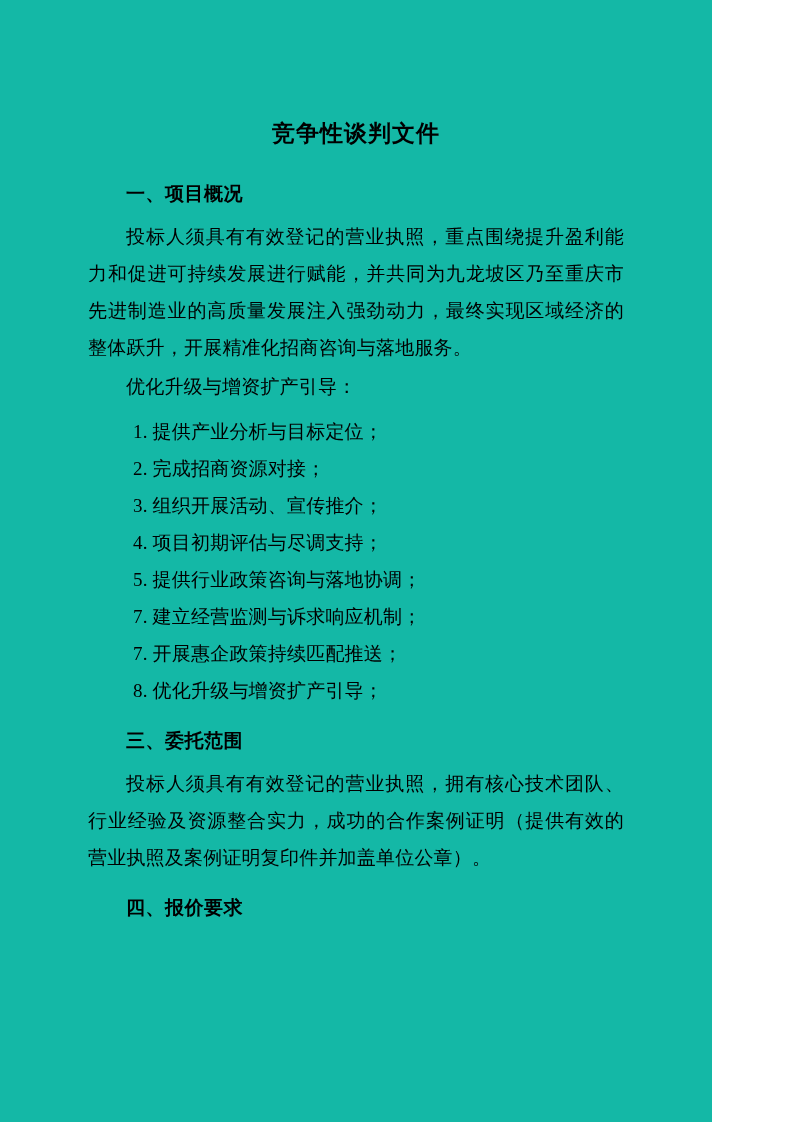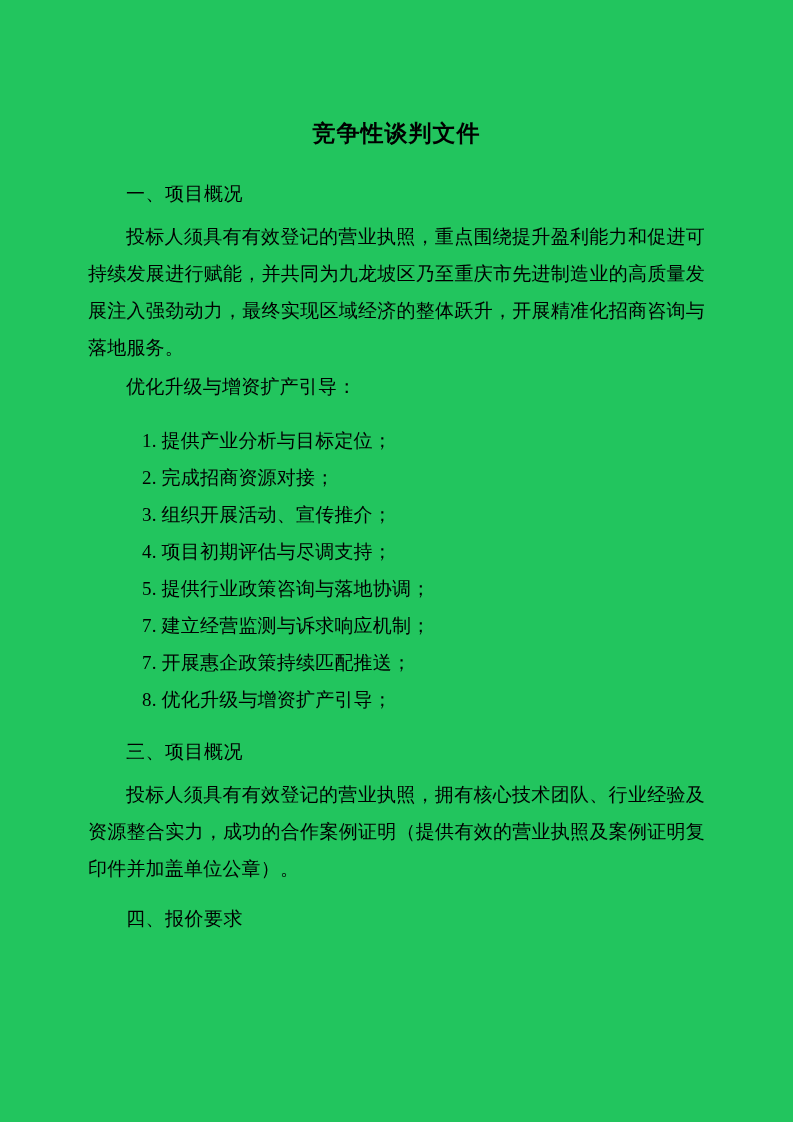--- a/index.html
+++ b/index.html
@@ -9,53 +9,53 @@
   }
   body {
     width: 793px;
     height: 1122px;
     font-family: "Liberation Serif", "DejaVu Serif", serif;
     color: #000000;
     -webkit-font-smoothing: antialiased;
   }
   .page {
     position: relative;
-    width: 793px;
+    width: 712px;
     height: 1122px;
     box-sizing: border-box;
     padding: 100px 88px 60px 88px;
-    background: #22c55e;
+    background: #14b8a6;
   }
   .doc-title {
     text-align: center;
     font-size: 23px;
     font-weight: bold;
     letter-spacing: 1px;
     margin: 18px 0 26px 0;
     line-height: 1.4;
   }
   .section-heading {
     font-size: 19px;
-    font-weight: normal;
+    font-weight: bold;
     line-height: 1.9;
     margin: 14px 0 6px 0;
     text-indent: 38px;
     letter-spacing: 0.5px;
   }
   .para {
     font-size: 19px;
     line-height: 1.95;
     text-indent: 38px;
     text-align: justify;
     text-justify: inter-ideograph;
     margin: 0 0 2px 0;
     letter-spacing: 0.2px;
   }
   .list {
-    margin: 16px;
+    margin: 7px;
     padding: 0;
     list-style: none;
   }
   .list-item {
     font-size: 19px;
     line-height: 1.95;
     text-indent: 38px;
     margin: 0;
     letter-spacing: 0.2px;
   }
@@ -75,18 +75,18 @@
     <li class="list-item">1. 提供产业分析与目标定位；</li>
     <li class="list-item">2. 完成招商资源对接；</li>
     <li class="list-item">3. 组织开展活动、宣传推介；</li>
     <li class="list-item">4. 项目初期评估与尽调支持；</li>
     <li class="list-item">5. 提供行业政策咨询与落地协调；</li>
     <li class="list-item">7. 建立经营监测与诉求响应机制；</li>
     <li class="list-item">7. 开展惠企政策持续匹配推送；</li>
     <li class="list-item">8. 优化升级与增资扩产引导；</li>
   </ul>
 
-  <h2 class="section-heading">三、项目概况</h2>
+  <h2 class="section-heading">三、委托范围</h2>
   <p class="para">投标人须具有有效登记的营业执照，拥有核心技术团队、行业经验及资源整合实力，成功的合作案例证明（提供有效的营业执照及案例证明复印件并加盖单位公章）。</p>
 
   <h2 class="section-heading">四、报价要求</h2>
 
 </div>
 
 </body></html>

